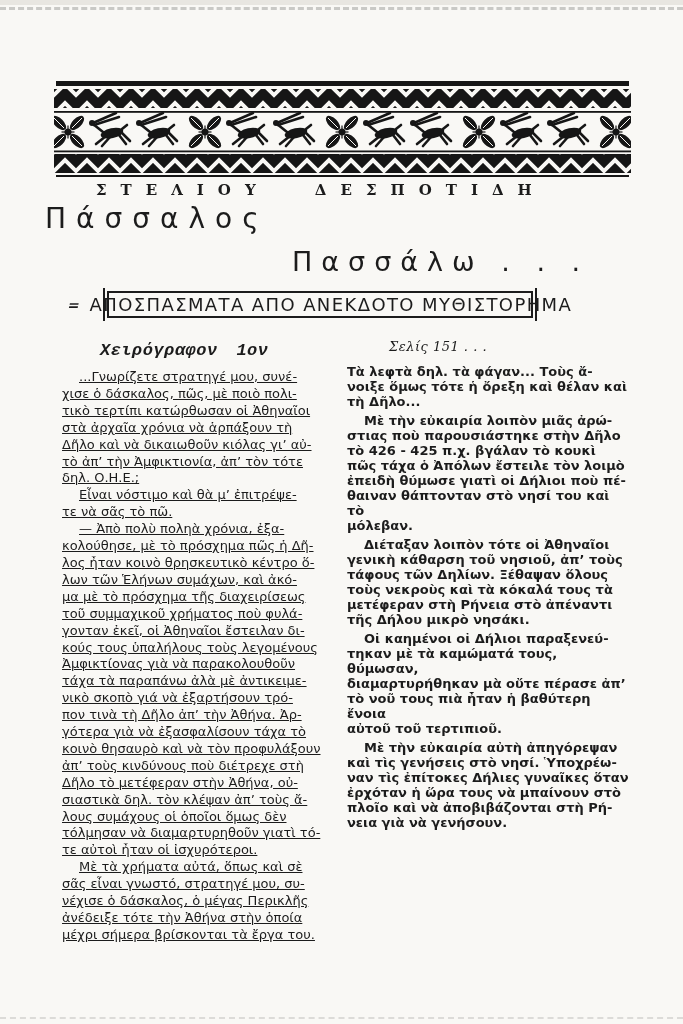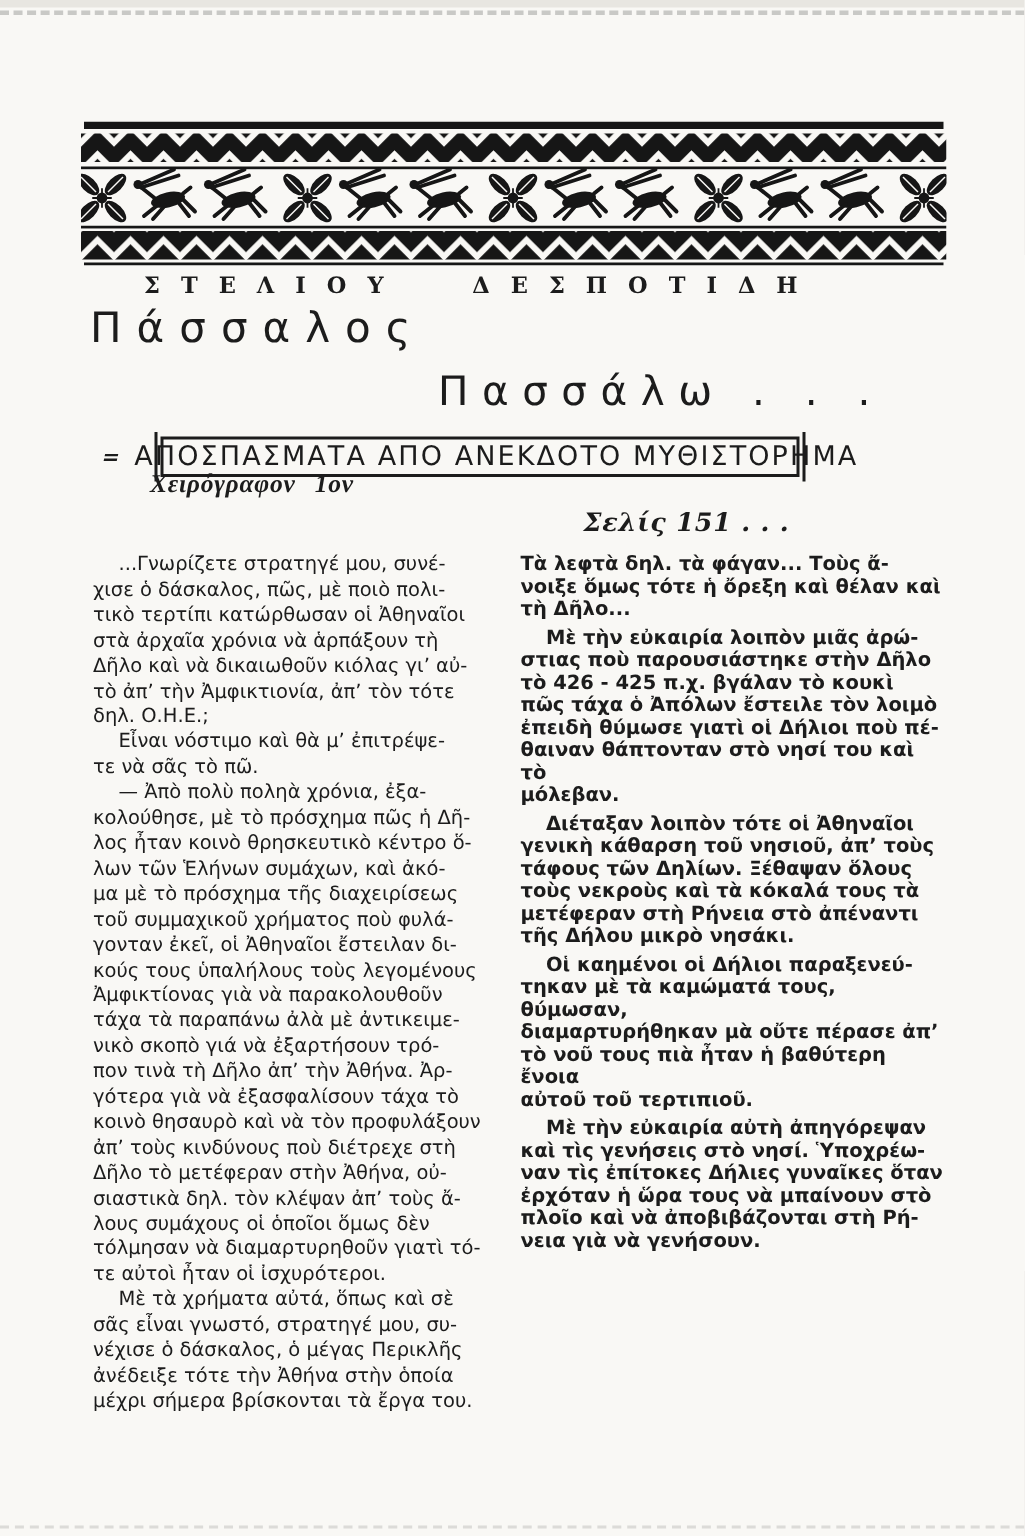--- a/index.html
+++ b/index.html
@@ -16,21 +16,21 @@
     position:absolute;left:0;top:1012px;width:100%;height:0;
     border-top:2px dashed rgba(90,90,90,.18);
   }
   .frieze{position:absolute;left:54px;top:76px;}
   .author{
     position:absolute;left:96px;top:176px;width:560px;
     font-family:"DejaVu Serif",serif;font-size:15px;font-weight:600;
     letter-spacing:14px;word-spacing:26px;white-space:nowrap;
   }
   .title-1{
-    position:absolute;left:60px;top:197px;
+    position:absolute;left:45px;top:197px;
     font-size:28px;letter-spacing:10px;font-weight:400;white-space:nowrap;
   }
   .title-2{
     position:absolute;left:292px;top:241px;
     font-size:27px;letter-spacing:9px;font-weight:400;white-space:nowrap;
   }
   .subtitle-box{
     position:absolute;left:107px;top:286px;width:426px;height:27px;
     border:2px solid #1c1c1c;box-sizing:border-box;
     display:flex;align-items:center;justify-content:center;gap:10px;
@@ -40,30 +40,30 @@
   .subtitle-box::after{
     content:"";position:absolute;top:-5px;bottom:-5px;width:2px;background:#1c1c1c;
   }
   .subtitle-box::before{left:-6px;}
   .subtitle-box::after{right:-6px;}
   .subtitle-mark{font-weight:700;font-size:14px;transform:skewX(-12deg);}
   .subtitle-text{
     font-weight:400;font-size:18px;letter-spacing:1.4px;white-space:nowrap;
   }
   .manuscript-heading{
-    position:absolute;left:100px;top:308px;
-    font-family:Liberation Serif, serif;font-style:italic;font-weight:700;
+    position:absolute;left:100px;top:336px;
+    font-family:Liberation Mono, monospace;font-style:italic;font-weight:700;
     font-size:17px;letter-spacing:.5px;word-spacing:8px;
   }
   .col{position:absolute;top:364px;width:283px;font-size:13px;}
-  .col-left{left:62px;}
+  .col-left{left:62px;text-decoration:underline;}
   .col-right{left:347px;top:334px;}
   .page-ref-heading{
-    font-family:"DejaVu Serif",serif;font-style:italic;font-weight:700;
-    font-size:17px;margin:0 0 10px 42px;letter-spacing:.5px;
+    font-family:"DejaVu Serif",serif;font-style:italic;font-weight:400;
+    font-size:13px;margin:0 0 10px 42px;letter-spacing:.5px;
   }
   .para{
     white-space:pre-line;line-height:16.9px;margin:0;
     text-indent:17px;
   }
   .col-right .para{line-height:15px;margin-bottom:4px;font-weight:bold;}
   .para.no-indent{text-indent:0;}
 </style>
 </head>
 <body>

